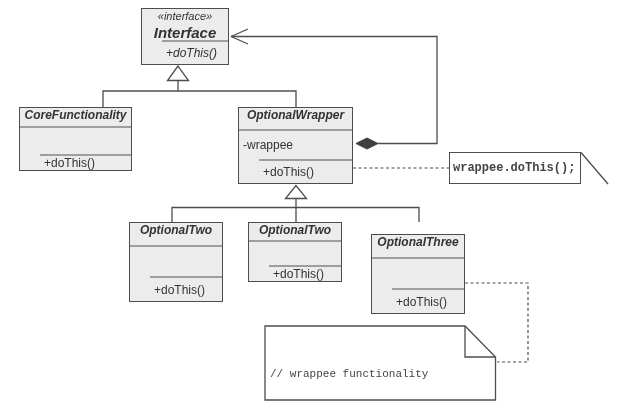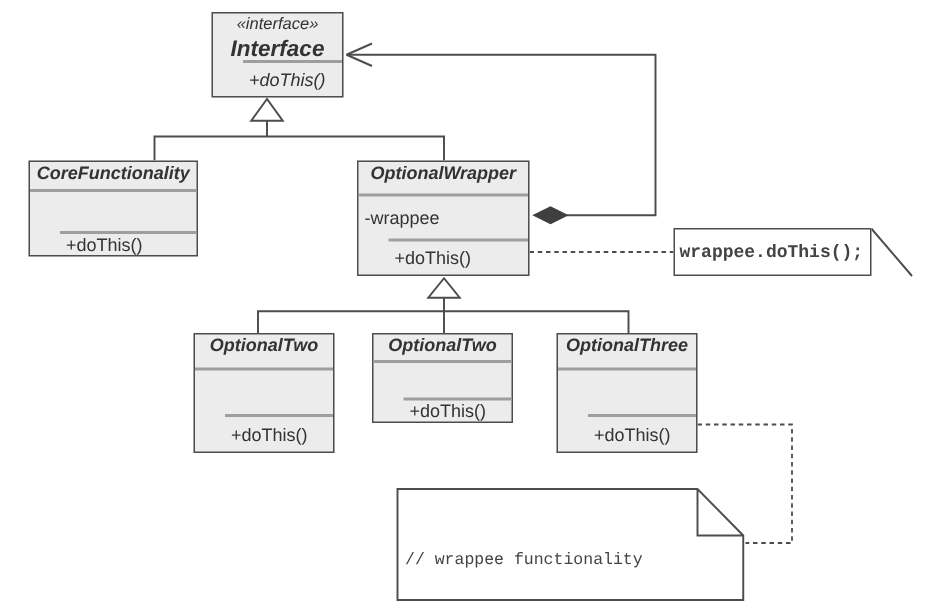--- a/index.html
+++ b/index.html
@@ -135,21 +135,21 @@
     <div class="sec" style="height:31px;"></div>
     <div class="sec grow">+doThis()</div>
   </div>
 
   <div class="uml-class" style="left:248px; top:222px; width:94px; height:60px;">
     <div class="hdr" style="height:22px;">OptionalTwo</div>
     <div class="sec" style="height:31px;"></div>
     <div class="sec grow">+doThis()</div>
   </div>
 
-  <div class="uml-class" style="left:371px; top:222px; width:94px; height:80px;">
+  <div class="uml-class" style="left:371px; top:234px; width:94px; height:80px;">
     <div class="hdr" style="height:22px;">OptionalThree</div>
     <div class="sec" style="height:31px;"></div>
     <div class="sec grow">+doThis()</div>
   </div>
 
   <div class="uml-note" style="left:449px; top:152px; width:132px; height:32px;font-weight:bold;">
     <span>wrappee.doThis();</span>
   </div>
 
   <div class="note-text" style="left:270px; top:329px;">

